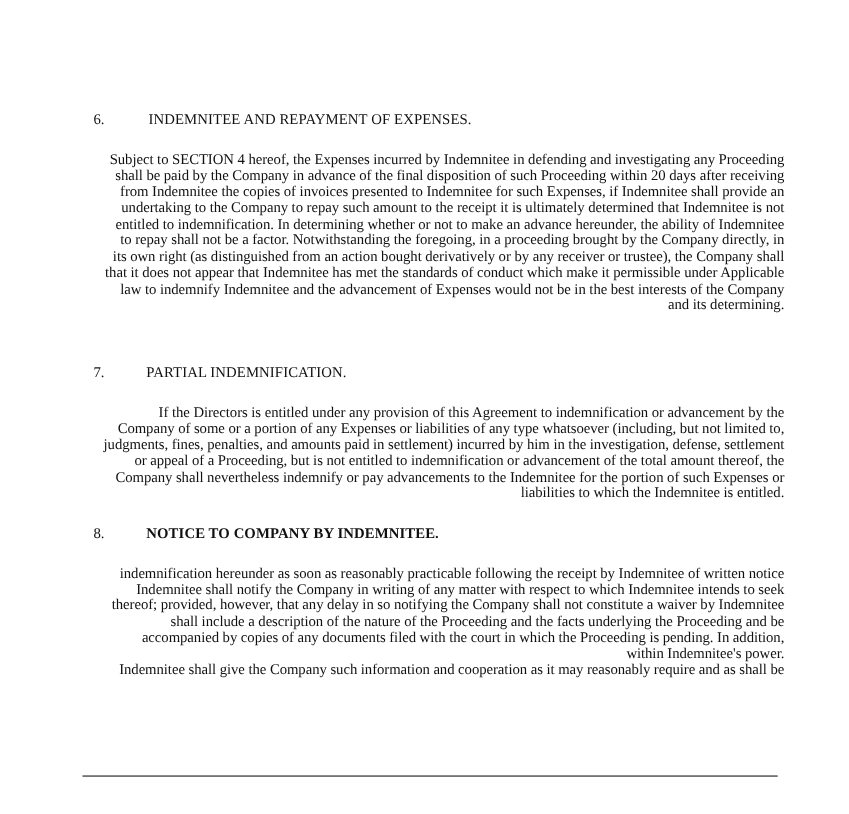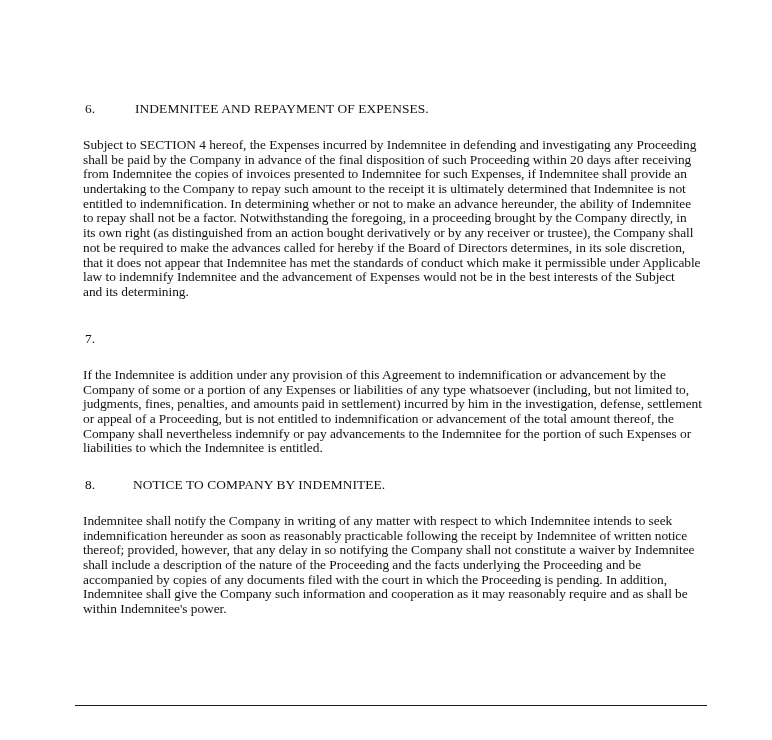--- a/index.html
+++ b/index.html
@@ -48,26 +48,27 @@
     .body-text {
       margin-top: 22px;
       font-size: 13.4px;
       line-height: 14.7px;
       white-space: nowrap;
       letter-spacing: -0.05px;
     }
     .body-text .line {
       display: block;
       height: 14.7px;
+      text-align: right;
     }
     #sec6 { top: 101px; }
     #sec7 { top: 331px; }
     #sec8 { top: 477px; }
     #sec7 .heading .title { left: 50px; }
-    #sec8 .heading .title { left: 50px; }
+    #sec8 .heading .title { left: 50px; font-weight: bold; }
     .footer-rule {
       position: absolute;
       left: 75px;
       top: 705px;
       width: 632px;
       height: 0;
       border-top: 1.5px solid #1a1a1a;
     }
   </style>
 </head>
@@ -81,51 +82,51 @@
       <span class="title">INDEMNITEE AND REPAYMENT OF EXPENSES.</span>
     </div>
     <div class="body-text">
       <span class="line">Subject to SECTION 4 hereof, the Expenses incurred by Indemnitee in defending and investigating any Proceeding</span>
       <span class="line">shall be paid by the Company in advance of the final disposition of such Proceeding within 20 days after receiving</span>
       <span class="line">from Indemnitee the copies of invoices presented to Indemnitee for such Expenses, if Indemnitee shall provide an</span>
       <span class="line">undertaking to the Company to repay such amount to the receipt it is ultimately determined that Indemnitee is not</span>
       <span class="line">entitled to indemnification. In determining whether or not to make an advance hereunder, the ability of Indemnitee</span>
       <span class="line">to repay shall not be a factor. Notwithstanding the foregoing, in a proceeding brought by the Company directly, in</span>
       <span class="line">its own right (as distinguished from an action bought derivatively or by any receiver or trustee), the Company shall</span>
-      <span class="line">not be required to make the advances called for hereby if the Board of Directors determines, in its sole discretion,</span>
       <span class="line">that it does not appear that Indemnitee has met the standards of conduct which make it permissible under Applicable</span>
-      <span class="line">law to indemnify Indemnitee and the advancement of Expenses would not be in the best interests of the Subject</span>
+      <span class="line">law to indemnify Indemnitee and the advancement of Expenses would not be in the best interests of the Company</span>
       <span class="line">and its determining.</span>
     </div>
   </div>
 
   <div class="section" id="sec7">
     <div class="heading">
       <span class="num">7.</span>
+      <span class="title">PARTIAL INDEMNIFICATION.</span>
     </div>
     <div class="body-text">
-      <span class="line">If the Indemnitee is addition under any provision of this Agreement to indemnification or advancement by the</span>
+      <span class="line">If the Directors is entitled under any provision of this Agreement to indemnification or advancement by the</span>
       <span class="line">Company of some or a portion of any Expenses or liabilities of any type whatsoever (including, but not limited to,</span>
       <span class="line">judgments, fines, penalties, and amounts paid in settlement) incurred by him in the investigation, defense, settlement</span>
       <span class="line">or appeal of a Proceeding, but is not entitled to indemnification or advancement of the total amount thereof, the</span>
       <span class="line">Company shall nevertheless indemnify or pay advancements to the Indemnitee for the portion of such Expenses or</span>
       <span class="line">liabilities to which the Indemnitee is entitled.</span>
     </div>
   </div>
 
   <div class="section" id="sec8">
     <div class="heading">
       <span class="num">8.</span>
       <span class="title">NOTICE TO COMPANY BY INDEMNITEE.</span>
     </div>
     <div class="body-text">
+      <span class="line">indemnification hereunder as soon as reasonably practicable following the receipt by Indemnitee of written notice</span>
       <span class="line">Indemnitee shall notify the Company in writing of any matter with respect to which Indemnitee intends to seek</span>
-      <span class="line">indemnification hereunder as soon as reasonably practicable following the receipt by Indemnitee of written notice</span>
       <span class="line">thereof; provided, however, that any delay in so notifying the Company shall not constitute a waiver by Indemnitee</span>
       <span class="line">shall include a description of the nature of the Proceeding and the facts underlying the Proceeding and be</span>
       <span class="line">accompanied by copies of any documents filed with the court in which the Proceeding is pending. In addition,</span>
+      <span class="line">within Indemnitee's power.</span>
       <span class="line">Indemnitee shall give the Company such information and cooperation as it may reasonably require and as shall be</span>
-      <span class="line">within Indemnitee's power.</span>
     </div>
   </div>
 
   <div class="footer-rule"></div>
 </div>
 
 </body></html>

